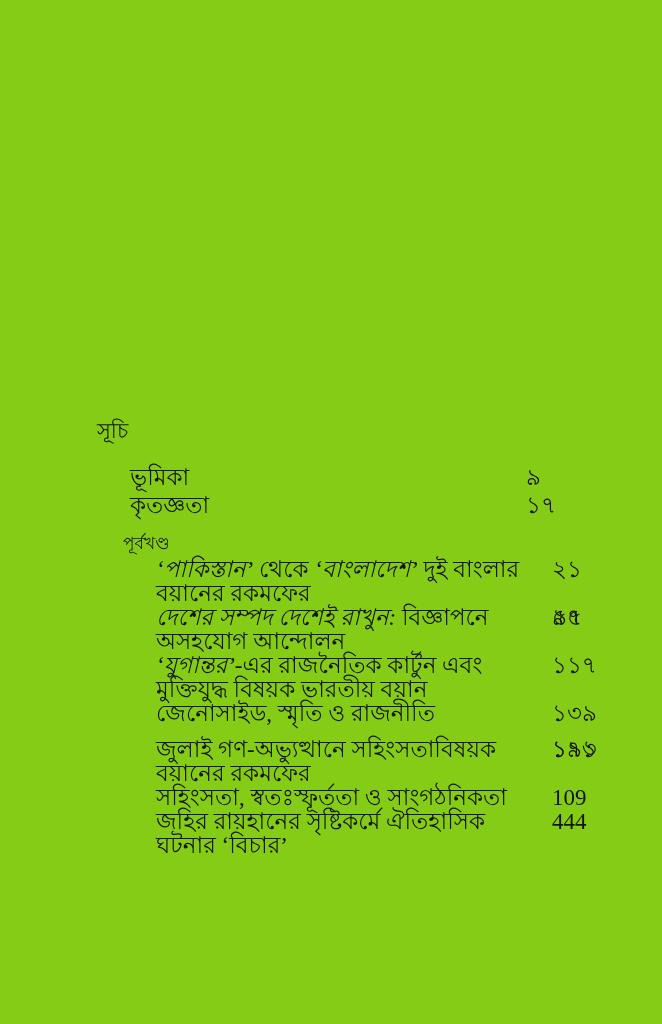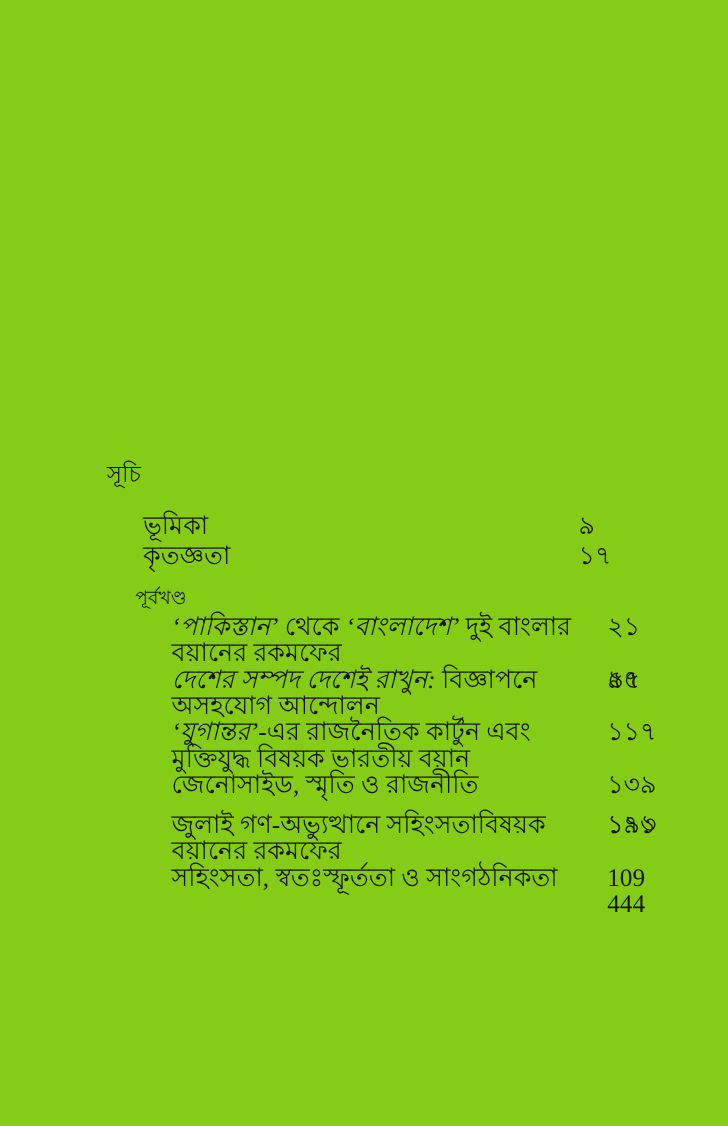--- a/index.html
+++ b/index.html
@@ -86,17 +86,17 @@
           <div class="toc-row"><span class="toc-label"><span class="it">‘পাকিস্তান’</span><span> থেকে </span><span class="it">‘বাংলাদেশ’</span><span> দুই বাংলার বয়ানের রকমফের</span></span><span class="toc-page">২১</span></div>
           <div class="toc-row"><span class="toc-page">৫৭</span></div>
           <div class="toc-row"><span class="toc-label"><span class="it">দেশের সম্পদ দেশেই রাখুন:</span><span> বিজ্ঞাপনে অসহযোগ আন্দোলন</span></span><span class="toc-page">৯৫</span></div>
           <div class="toc-row"><span class="toc-label"><span class="it">‘যুগান্তর’</span><span>-এর রাজনৈতিক কার্টুন এবং মুক্তিযুদ্ধ বিষয়ক ভারতীয় বয়ান</span></span><span class="toc-page">১১৭</span></div>
           <div class="toc-row"><span class="toc-label"><span>জেনোসাইড, স্মৃতি ও রাজনীতি</span></span><span class="toc-page">১৩৯</span></div>
         </div>
         <div class="toc-section">
           <div class="toc-row"><span class="toc-page">১৭১</span></div>
           <div class="toc-row"><span class="toc-label"><span>জুলাই গণ-অভ্যুত্থানে সহিংসতাবিষয়ক বয়ানের রকমফের</span></span><span class="toc-page">১৯৩</span></div>
           <div class="toc-row"><span class="toc-label"><span>সহিংসতা, স্বতঃস্ফূর্ততা ও সাংগঠনিকতা</span></span><span class="toc-page">109</span></div>
-          <div class="toc-row"><span class="toc-page">444</span></div>
+          <div class="toc-row"><span class="toc-label"><span>জহির রায়হানের সৃষ্টিকর্মে ঐতিহাসিক ঘটনার ‘বিচার’</span></span><span class="toc-page">444</span></div>
         </div>
       </div>
   </div>
 </div>
 
 </body></html>

